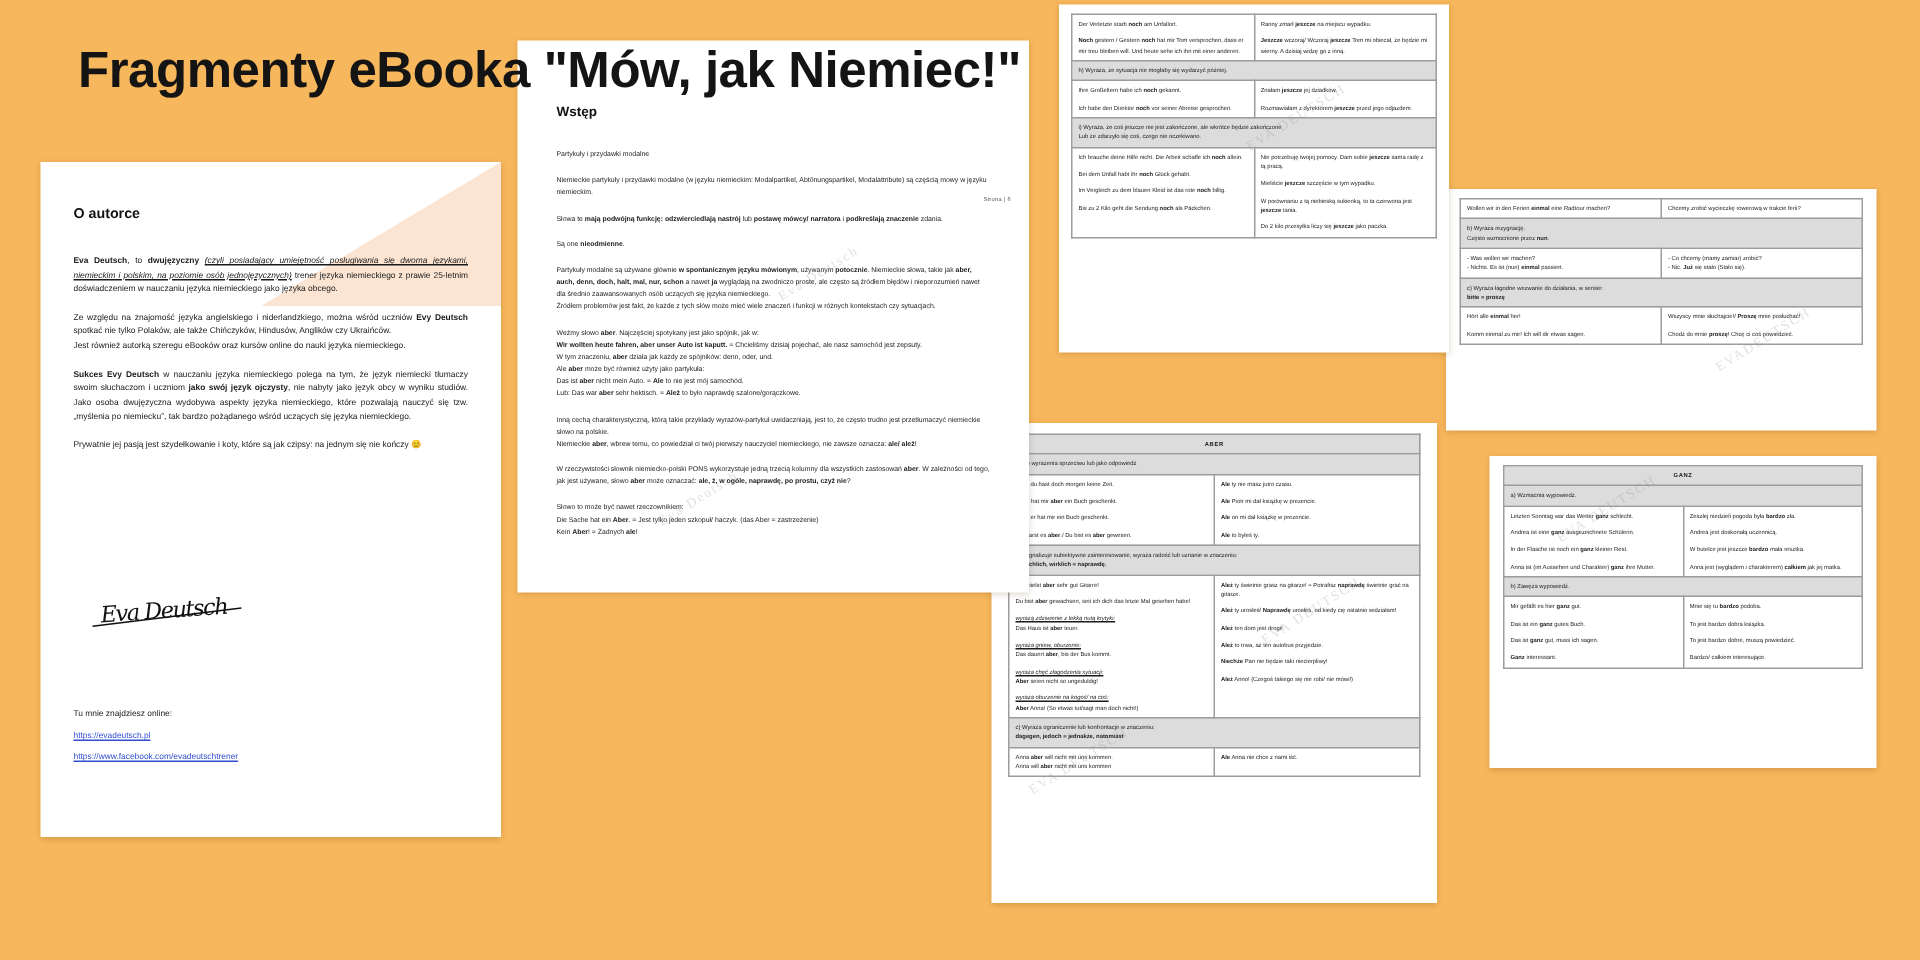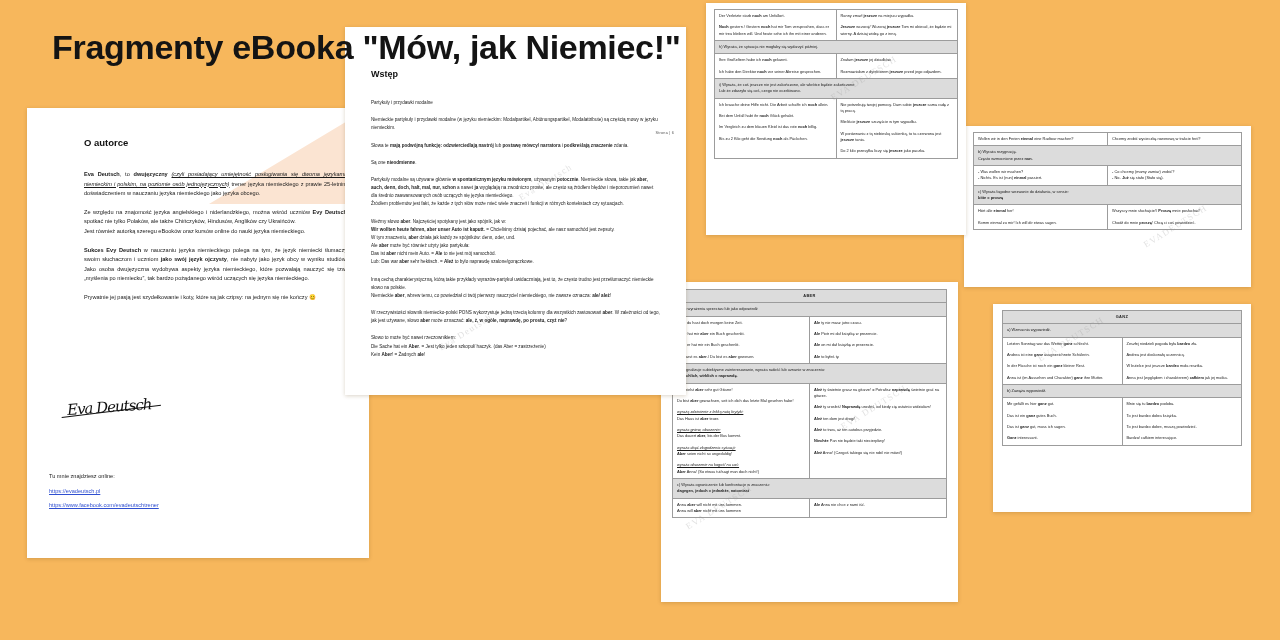--- a/index.html
+++ b/index.html
@@ -19,21 +19,21 @@
   }
 
   
   .card{
     position:absolute;background:#ffffff;
     box-shadow:0 1px 4px rgba(90,60,10,.22);
     overflow:hidden;
   }
 
   
-  #card-autorce{left:27px;top:108px;width:307px;height:450px;z-index:20;padding-left:35px;}
+  #card-autorce{left:27px;top:108px;width:307px;height:450px;z-index:20;}
   #card-autorce .peach{
     position:absolute;right:0;top:0;width:160px;height:96px;
     background:#fbe4d2;
     clip-path:polygon(100% 0,100% 100%,0 100%);
   }
   #card-autorce .inner{position:relative;padding:29px 22px 0 22px;}
   .a-head{font-size:9.5px;font-weight:bold;color:#111;margin-bottom:22px;}
   .a-p{font-size:5.6px;line-height:1.72;color:#1a1a1a;text-align:justify;margin:0 0 9px 0;}
   .a-p b{font-weight:bold;}
   .a-p i{font-style:italic;text-decoration:underline;}

